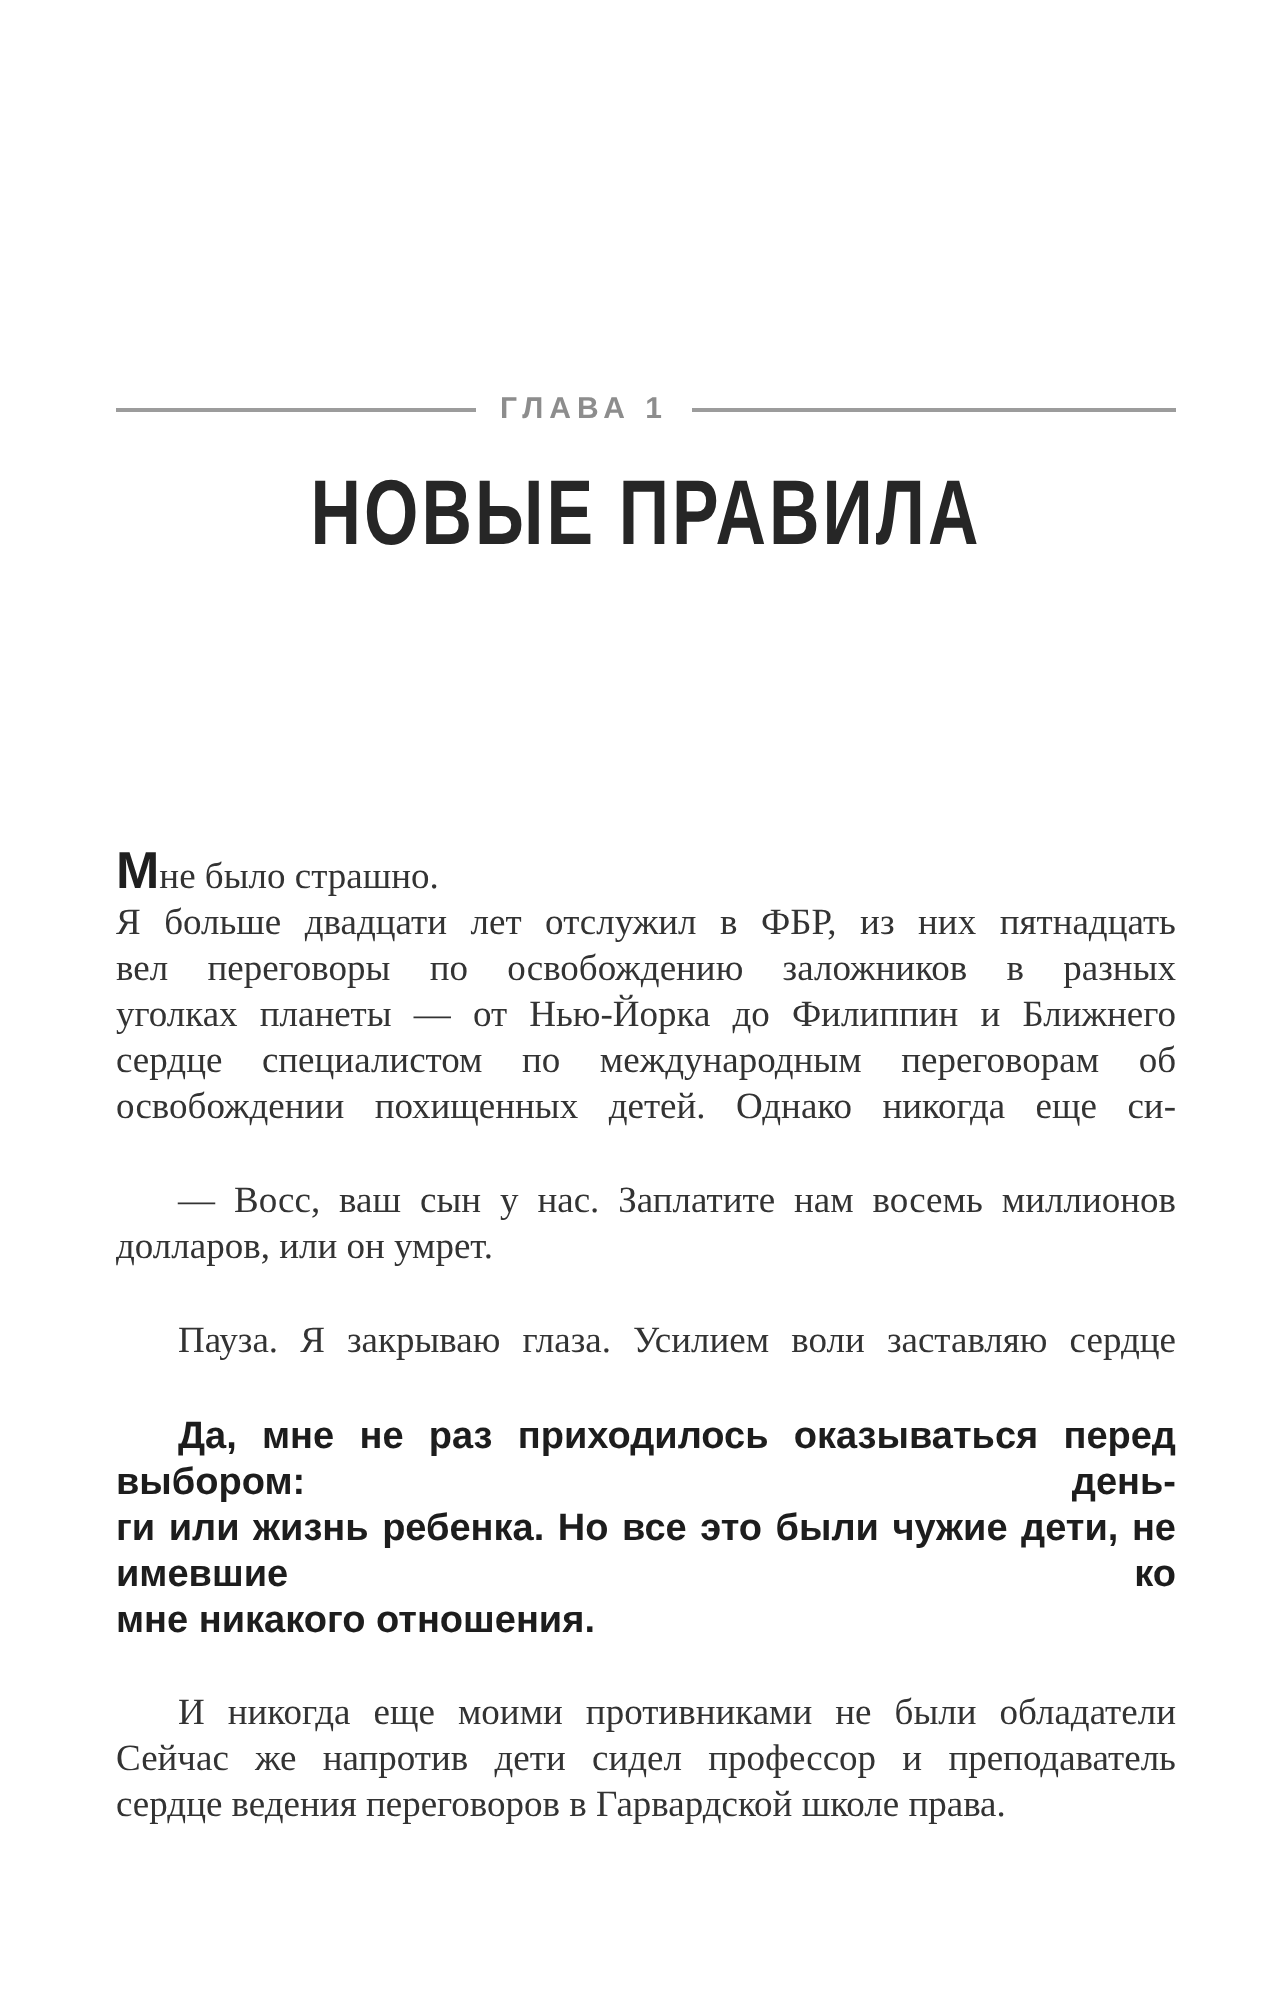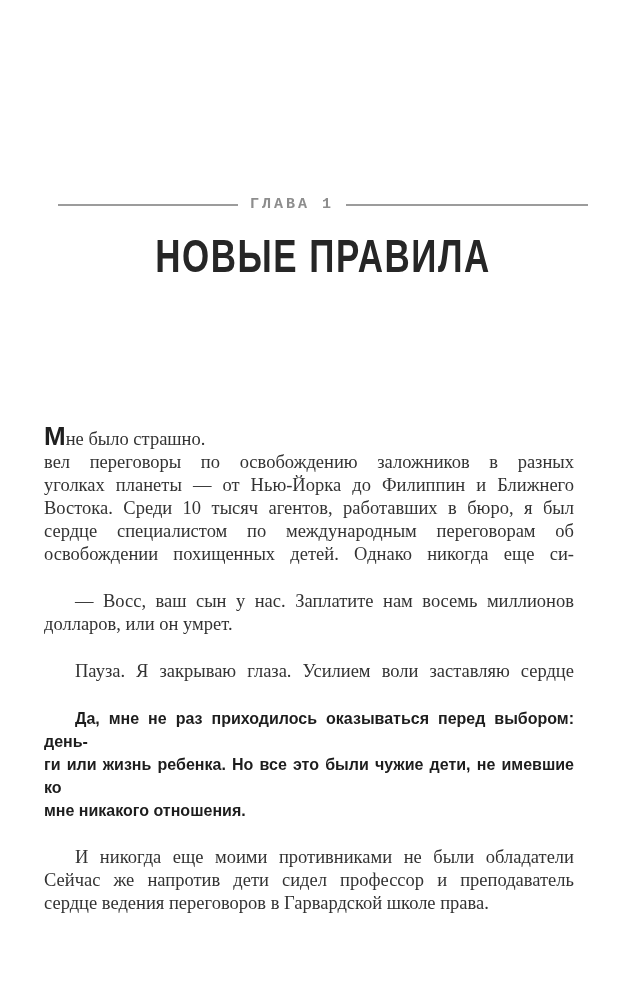--- a/index.html
+++ b/index.html
@@ -21,21 +21,21 @@
     display: flex;
     align-items: center;
   }
   .rule {
     height: 0;
     border-top: 2px solid #9c9c9c;
   }
   .rule-left  { width: 180px; margin-right: 12px; }
   .rule-right { flex: 1; margin-left: 12px; }
   .chapter-label {
-    font-family: Liberation Mono, monospace;
+    font-family: Liberation Sans, sans-serif;
     font-weight: 700;
     font-size: 15px;
     letter-spacing: 3px;
     color: #8d8d8d;
     white-space: nowrap;
   }
 
   
   .title {
     position: absolute;
@@ -52,21 +52,21 @@
     color: #262626;
     transform: scaleX(0.76);
     transform-origin: 50% 0;
     white-space: nowrap;
   }
 
   
   .body {
     position: absolute;
     top: 428px;
-    left: 44px;
+    left: 58px;
     width: 530px;
     font-size: 18.5px;
     line-height: 23px;
     color: #333333;
   }
   .line {
     text-align: justify;
     text-align-last: justify;
   }
   .line.end {
@@ -80,44 +80,44 @@
     font-weight: 700;
     font-size: 26px;
     line-height: 0;
     color: #1f1f1f;
   }
 
   .emphasis {
     margin: 13px 0 17px 0;
     font-family: "Liberation Sans", sans-serif;
     font-weight: 700;
-    font-size: 16px;
+    font-size: 19px;
     line-height: 23px;
     color: #1d1d1d;
   }
 </style>
 </head>
 <body>
 
 <div class="page">
 
   <div class="chapter-head">
     <span class="rule rule-left"></span>
     <span class="chapter-label">ГЛАВА 1</span>
     <span class="rule rule-right"></span>
   </div>
 
   <h1 class="title">НОВЫЕ ПРАВИЛА</h1>
 
   <div class="body">
 
     <div class="line end"><span class="initial">М</span><span>не было страшно.</span></div>
+    <div class="line">Я больше двадцати лет отслужил в ФБР, из них пятнадцать</div>
     <div class="line">вел переговоры по освобождению заложников в разных</div>
     <div class="line">уголках планеты — от Нью-Йорка до Филиппин и Ближнего</div>
-    <div class="line">Востока. Среди 10 тысяч агентов, работавших в бюро, я был</div>
     <div class="line">сердце специалистом по международным переговорам об</div>
     <div class="line">освобождении похищенных детей. Однако никогда еще си-</div>
 
     <div class="line ind">— Восс, ваш сын у нас. Заплатите нам восемь миллионов</div>
     <div class="line end">долларов, или он умрет.</div>
 
     <div class="line ind">Пауза. Я закрываю глаза. Усилием воли заставляю сердце</div>
 
     <div class="emphasis">
       <div class="line ind">Да, мне не раз приходилось оказываться перед выбором: день-</div>

